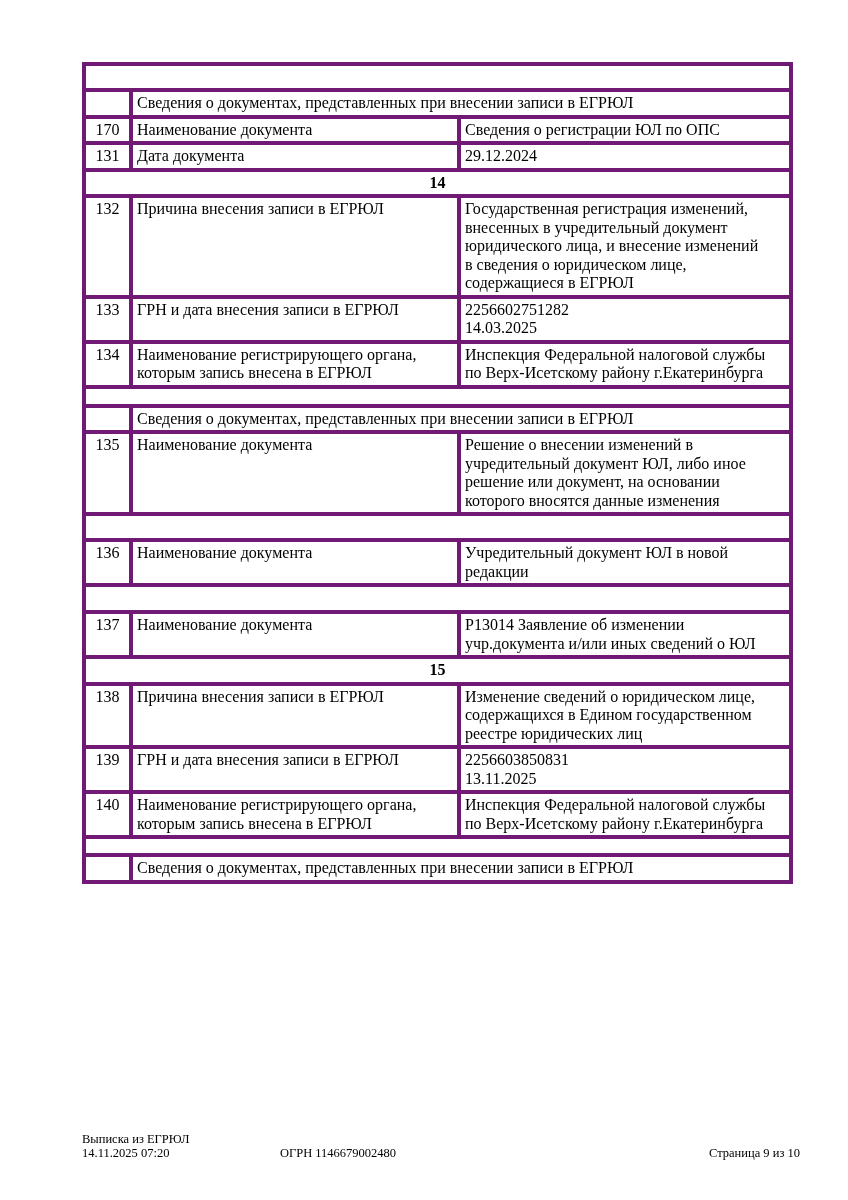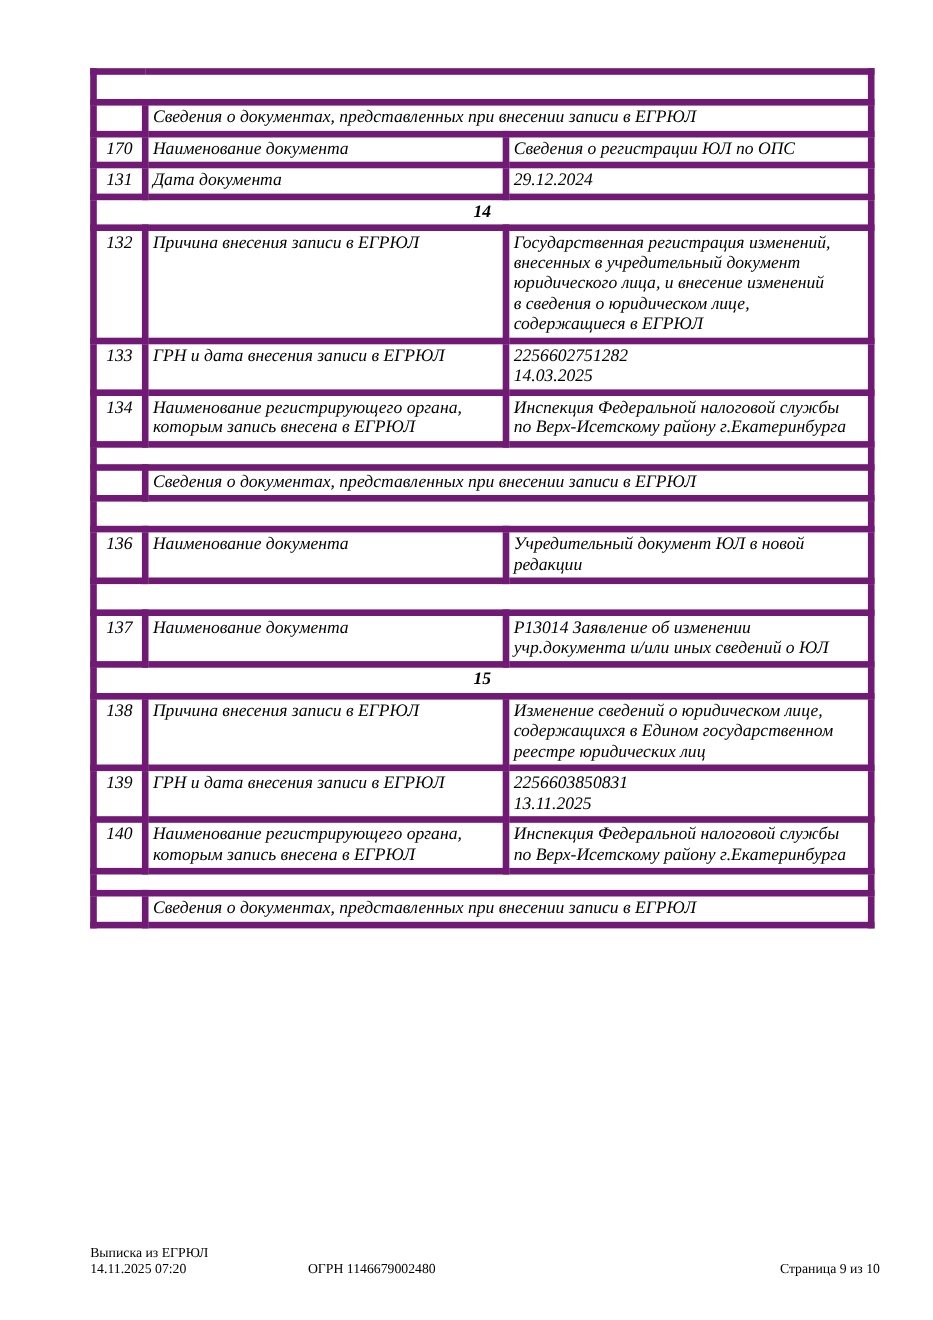--- a/index.html
+++ b/index.html
@@ -17,27 +17,26 @@
   }
   table.egrul {
     position: absolute;
     left: 82px;
     top: 62px;
     width: 707px;
     border-collapse: collapse;
     table-layout: fixed;
   }
   table.egrul td {
-    border: 6px solid #701a75;
+    border: 4px solid #701a75;
     font-size: 16px;
     line-height: 18.5px;
     padding: 2px 4px;
     vertical-align: top;
     overflow: hidden;
-    font-style: italic;
   }
   td.num {
     text-align: center;
     padding: 2px 2px;
   }
   td.label, td.value {
     white-space: pre-line;
     margin-top: 40px;
   }
   td.section-header {
@@ -140,20 +139,28 @@
 
     <tr class="spacer">
       <td colspan="3" style="height:15px"></td>
     </tr>
 
     <tr>
       <td class="num"></td>
       <td colspan="2" class="section-header">Сведения о документах, представленных при внесении записи в ЕГРЮЛ</td>
     </tr>
 
+    <tr>
+      <td class="num">135</td>
+      <td class="label">Наименование документа</td>
+      <td class="value">Решение о внесении изменений в
+учредительный документ ЮЛ, либо иное
+решение или документ, на основании
+которого вносятся данные изменения</td>
+    </tr>
 
     <tr class="spacer">
       <td colspan="3" style="height:22px"></td>
     </tr>
 
     <tr>
       <td class="num">136</td>
       <td class="label">Наименование документа</td>
       <td class="value">Учредительный документ ЮЛ в новой
 редакции</td>

